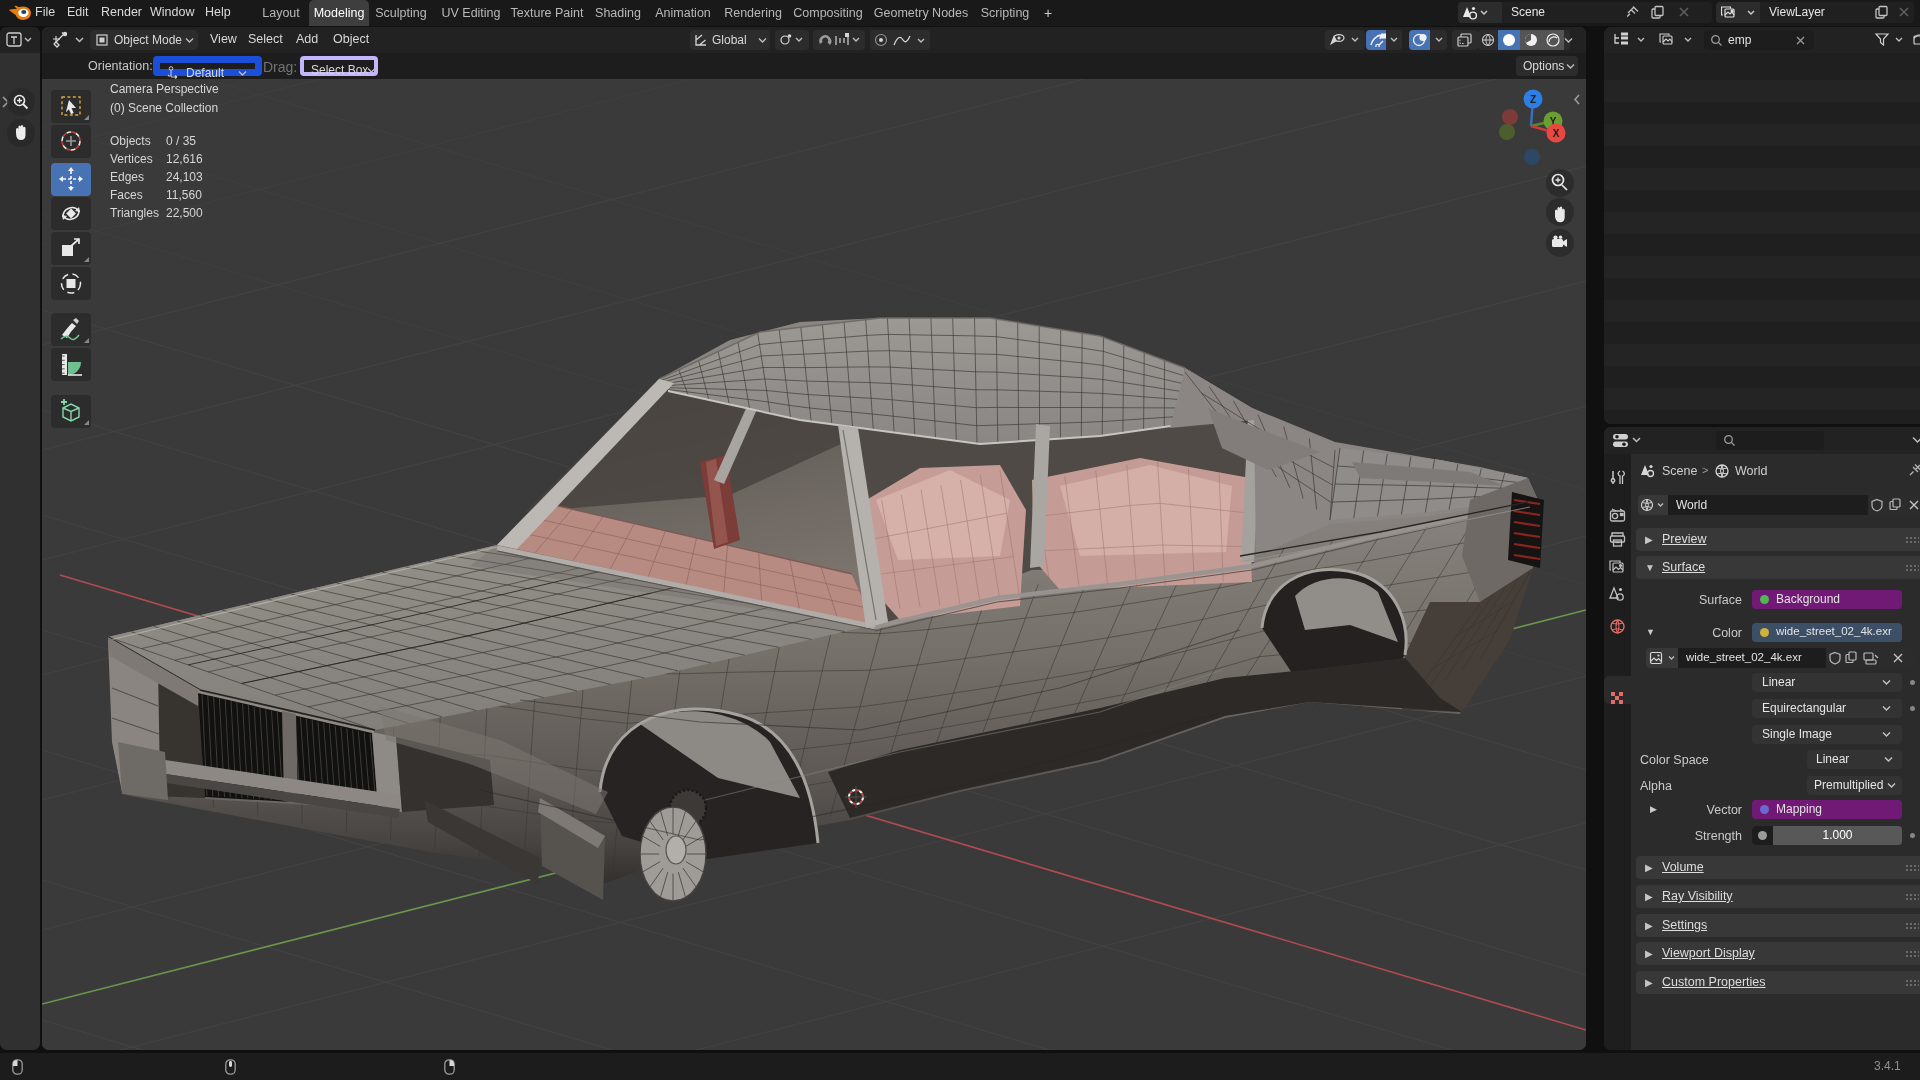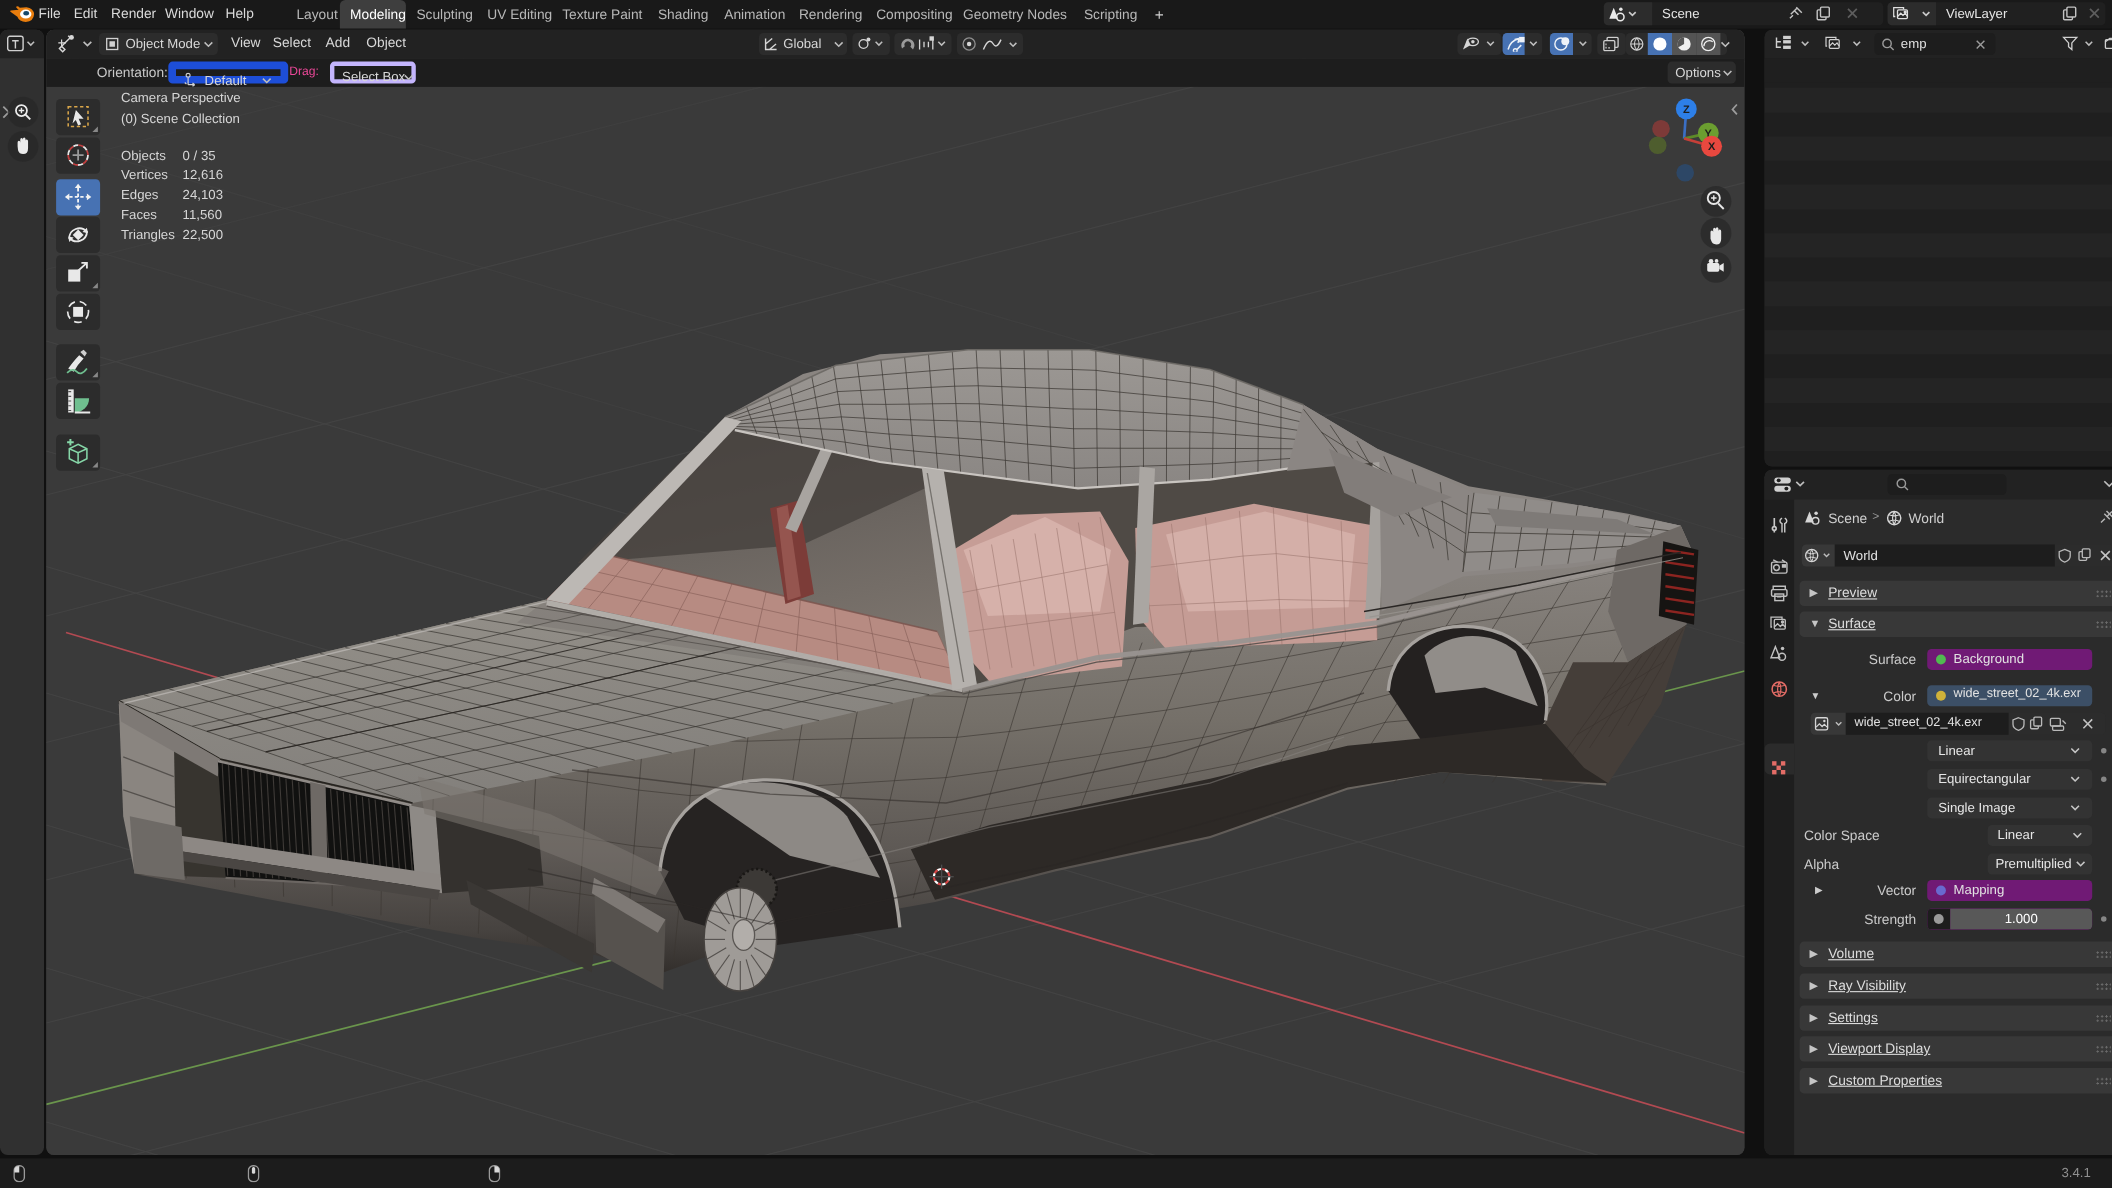--- a/index.html
+++ b/index.html
@@ -2,21 +2,21 @@
 <html><head>
 <meta charset="utf-8">
 <style>
   html,body{margin:0;padding:0;width:1920px;height:1080px;overflow:hidden;background:#101010;
     font-family:"Liberation Sans",sans-serif;-webkit-font-smoothing:antialiased;}
   *{box-sizing:border-box;}
   .abs{position:absolute;}
   
   #topbar{left:0;top:0;width:1920px;height:26px;background:#191919;color:#d6d6d6;font-size:12.5px;}
   #topbar .menu{position:absolute;top:5px;color:#dadada;}
-  .tab{position:absolute;top:0;height:26px;line-height:26px;color:#b8b8b8;font-size:12.5px;text-align:right;}
+  .tab{position:absolute;top:0;height:26px;line-height:26px;color:#b8b8b8;font-size:12.5px;text-align:center;}
   .tab.active{background:#3e3e3e;color:#ffffff;border-radius:5px 5px 0 0;}
   
   .pill{position:absolute;background:#282828;border-radius:4px;color:#d8d8d8;font-size:12px;}
   
   #leftstrip{left:0;top:27px;width:40px;height:1023px;background:#303030;border-radius:7px;}
   #leftstrip .hdr{position:absolute;left:0;top:0;width:40px;height:26px;background:#222222;border-radius:7px 7px 0 0;}
   #viewport{left:42px;top:27px;width:1544px;height:1023px;background:#3a3a3a;border-radius:7px;overflow:hidden;}
   #vphdr{position:absolute;left:0;top:0;width:1544px;height:26px;background:#222222;}
   #vptool{position:absolute;left:0;top:26px;width:1544px;height:26px;background:#1d1d1d;}
   #rightcol{left:1588px;top:27px;width:332px;height:1023px;margin-left:16px;}
@@ -682,21 +682,21 @@
     <div class="pill" style="left:111px;top:3px;width:109px;height:20px;background:#1d1d1d;border:7px solid #1d4ed8">
       <svg class="abs" style="left:6px;top:3px" width="16" height="14" viewBox="0 0 16 14">
         <circle cx="5" cy="2.5" r="1.8" fill="none" stroke="#d0d0d0" stroke-width="1"></circle>
         <path d="M5,5 l0,6 M5,11 l6,0 M11,11 l-2,-1.5 M11,11 l-2,1.5 M2,9 l1.5,1.5" stroke="#d0d0d0" stroke-width="1.1" fill="none"></path>
       </svg>
       <span style="position:absolute;left:26px;top:2.5px">Default</span>
       <svg class="abs" style="left:78px;top:7px" width="10" height="8" viewBox="0 0 10 8">
           <path d="M1,1.5 l3.5,3.5 L8,1.5" stroke="#bdbdbd" stroke-width="1.4" fill="none"></path>
         </svg>
     </div>
-    <span class="abs" style="left:221px;top:6px;color:#ec4899;font-size:11px">Drag:</span>
+    <span class="abs" style="left:221px;top:6px;color:#737373;font-size:14px">Drag:</span>
     <div class="pill" style="left:258px;top:3px;width:78px;height:20px;background:#1d1d1d;border:4px solid #c4b5fd">
       <span style="position:absolute;left:7px;top:2.5px">Select Box</span>
       <svg class="abs" style="left:63px;top:7px" width="10" height="8" viewBox="0 0 10 8">
           <path d="M1,1.5 l3.5,3.5 L8,1.5" stroke="#bdbdbd" stroke-width="1.4" fill="none"></path>
         </svg>
     </div>
     <div class="pill" style="left:1474px;top:3px;width:62px;height:20px;background:#2c2c2c">
       <span style="position:absolute;left:7px;top:2.5px">Options</span>
       <svg class="abs" style="left:50px;top:7px" width="10" height="8" viewBox="0 0 10 8">
           <path d="M1,1.5 l3.5,3.5 L8,1.5" stroke="#bdbdbd" stroke-width="1.4" fill="none"></path>

